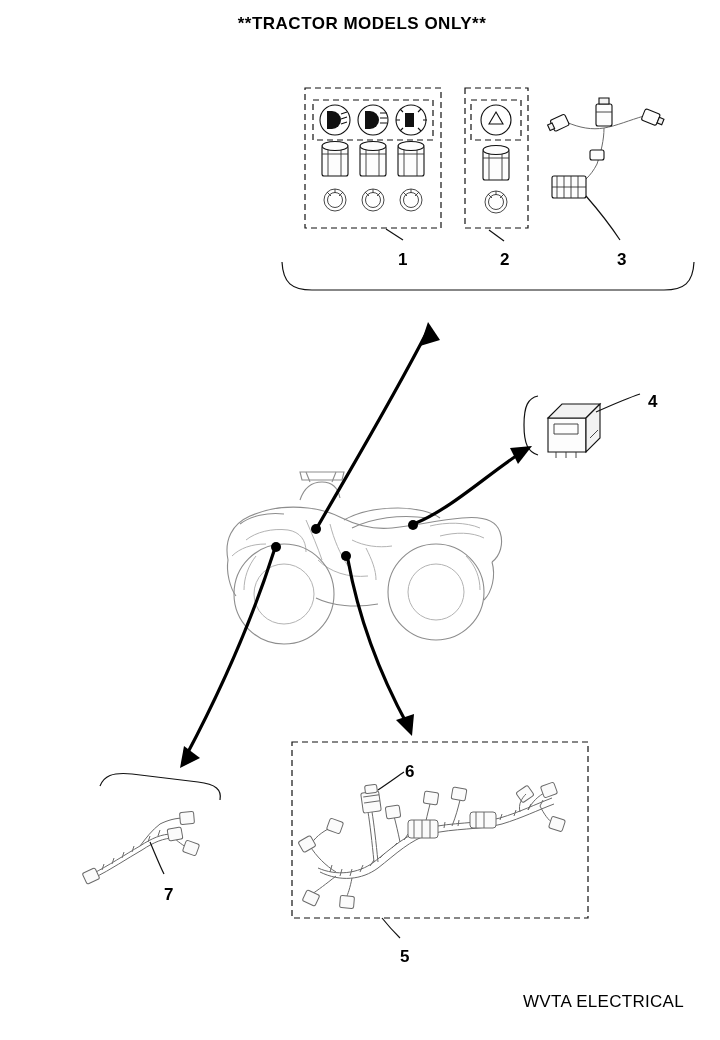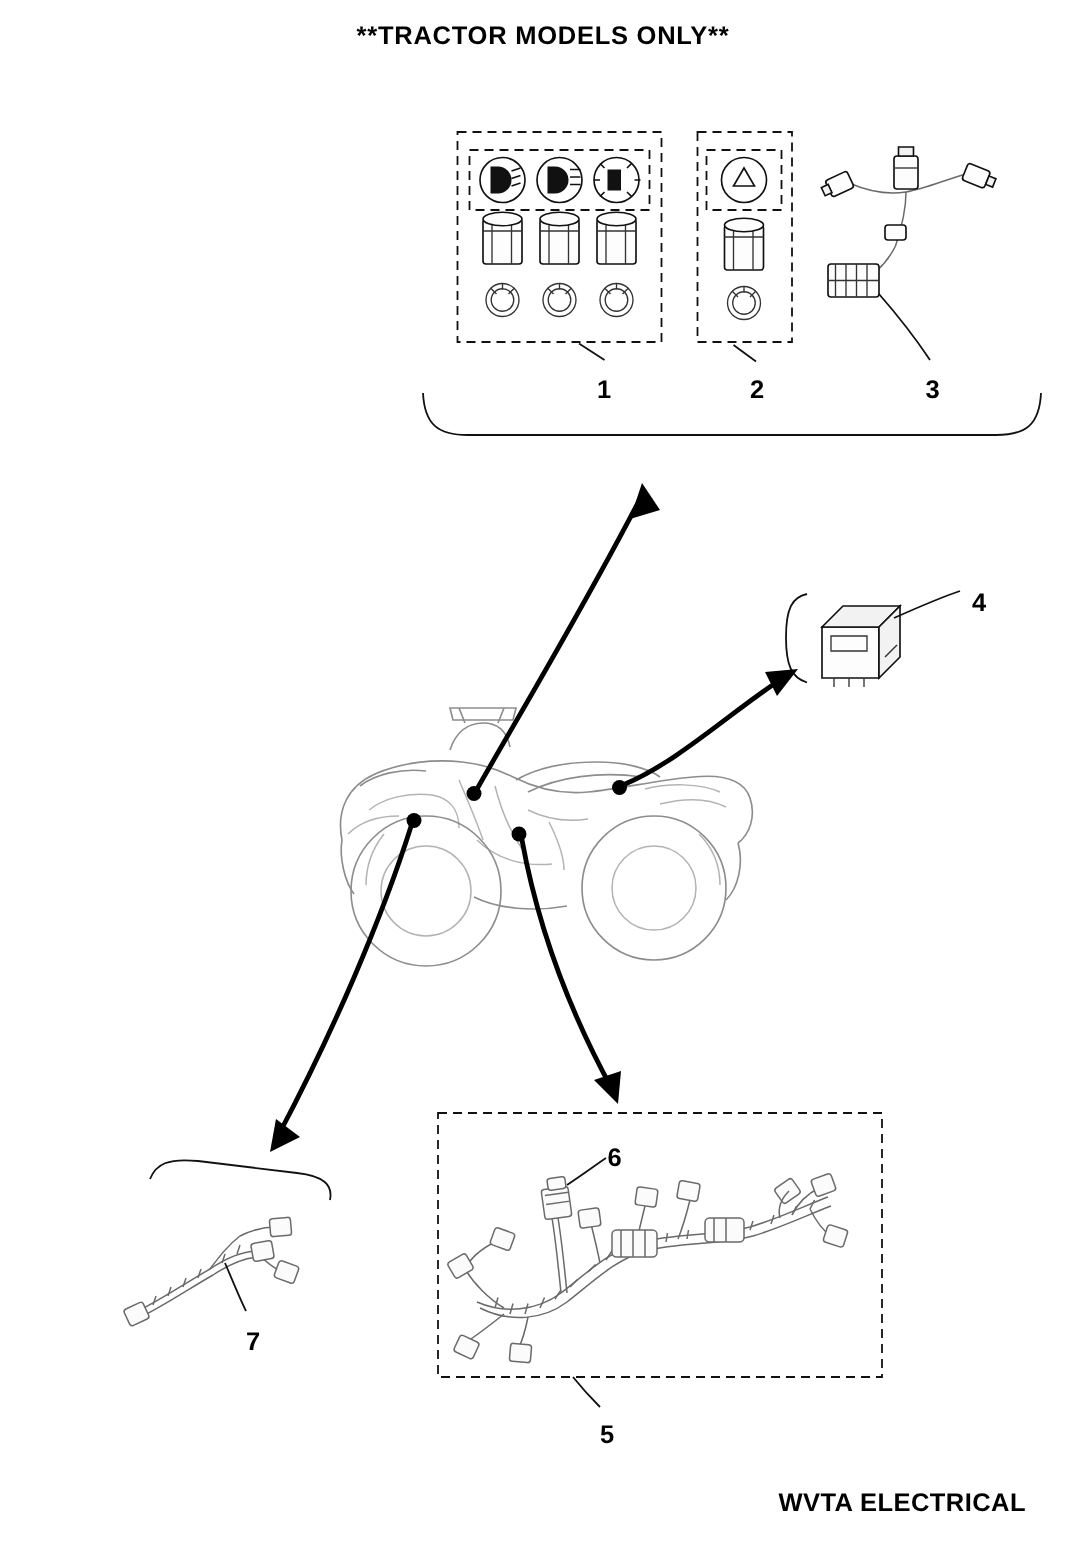--- a/index.html
+++ b/index.html
@@ -26,21 +26,21 @@
     text-align: center;
     font-size: 17px;
     font-weight: bold;
     letter-spacing: 0.5px;
   }
   .footer {
     position: absolute;
     right: 36px;
     bottom: 28px;
     font-size: 17px;
-    font-weight: bold;
+    font-weight: normal;
     letter-spacing: 0.3px;
   }
   .callout {
     position: absolute;
     font-size: 17px;
     font-weight: bold;
   }
   svg.layer {
     position: absolute;
     top: 0;

